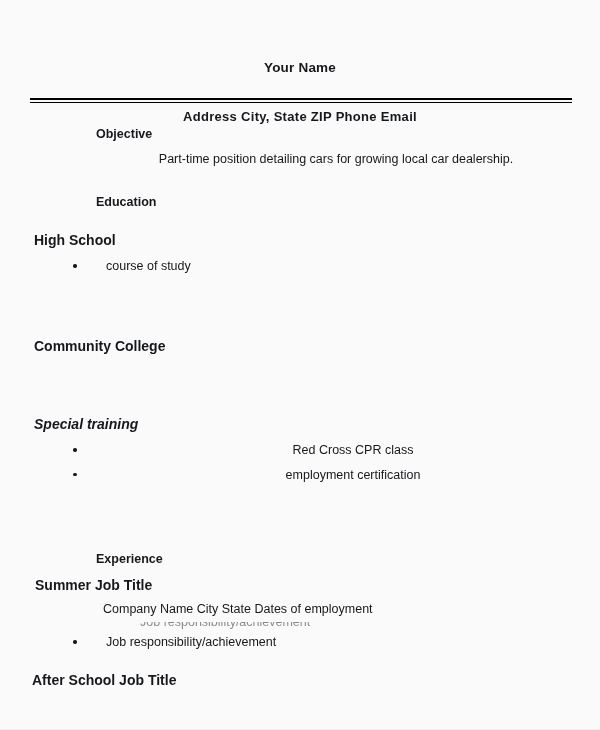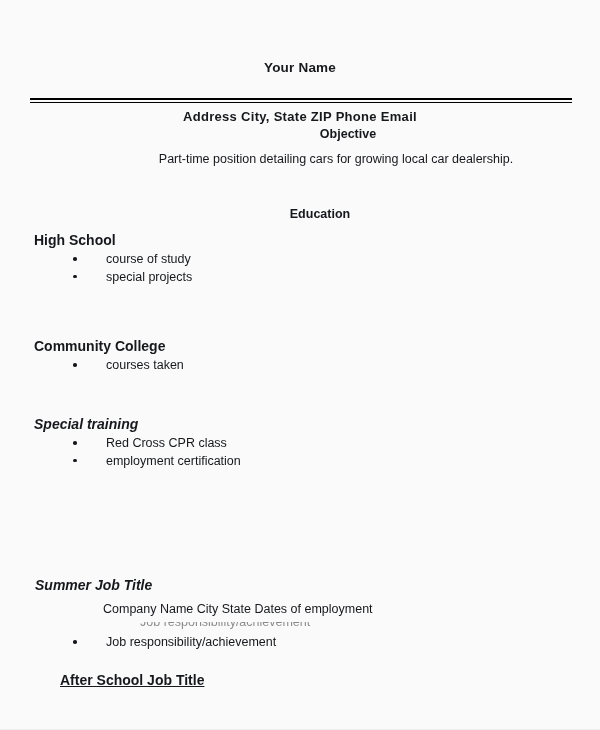--- a/index.html
+++ b/index.html
@@ -67,21 +67,20 @@
     top: 4px;
     width: 100%;
     height: 1px;
     background: #000000;
   }
 
   
   .section-heading {
     font-size: 12.5px;
     font-weight: bold;
-    text-align: center;
     line-height: 1;
     margin: 0;
     padding-left: 96px;   
   }
 
   .objective-text {
     font-size: 12.5px;
     font-weight: normal;
     text-align: center;
     line-height: 1;
@@ -101,49 +100,49 @@
   .bullet-list {
     list-style: none;
     margin: 0;
     padding: 0;
   }
   .bullet-item {
     position: relative;
     font-size: 12.5px;
     line-height: 1;
     padding-left: 106px;
-    margin-top: 5px;
+    margin-top: 12px;
   }
   .bullet-item .bullet-dot {
     position: absolute;
     left: 73px;
     top: 4px;
     width: 3.5px;
     height: 3.5px;
     background: #16181c;
     border-radius: 50%;
   }
 
   
   .row { position: absolute; left: 0; }
 
   .at-objective-head  { top: 128px; width: 600px; }
   .at-objective-body  { top: 153px; width: 576px; }
-  .at-education-head  { top: 208px; width: 544px; }
+  .at-education-head  { top: 196px; width: 544px; }
   .at-highschool      { top: 233px; left: 34px; }
   .at-hs-list         { top: 248px; width: 600px; }
   .at-college         { top: 339px; left: 34px; }
   .at-college-list    { top: 354px; width: 600px; }
   .at-training        { top: 417px; left: 34px; font-style: italic; }
-  .at-training-list   { top: 432px; width: 600px; }
+  .at-training-list   { top: 432px; width: 600px; text-align: center; }
   .at-experience-head { top: 553px; width: 600px; }
-  .at-summerjob       { top: 578px; left: 35px; font-style: italic; }
+  .at-summerjob       { top: 578px; left: 35px; }
   .at-company-line    { top: 603px; left: 103px; }
   .at-job-bullet      { top: 636px; width: 600px; }
-  .at-afterschool     { top: 673px; left: 60px; text-decoration: underline; }
+  .at-afterschool     { top: 673px; left: 32px; }
 
   .company-line {
     font-size: 12.5px;
     font-weight: normal;
     line-height: 1;
     white-space: nowrap;
     text-align: center;
   }
 
   
@@ -197,55 +196,46 @@
 
   <div class="row at-highschool">
     <div class="sub-heading">High School</div>
   </div>
   <div class="row at-hs-list">
     <ul class="bullet-list">
       <li class="bullet-item">
         <span class="bullet-dot"></span>
         <span>course of study</span>
       </li>
-      <li class="bullet-item">
-        <span class="bullet-dot"></span>
-        <span>special projects</span>
-      </li>
     </ul>
   </div>
 
   <div class="row at-college">
     <div class="sub-heading">Community College</div>
   </div>
-  <div class="row at-college-list">
-    <ul class="bullet-list">
-      <li class="bullet-item">
-        <span class="bullet-dot"></span>
-        <span>courses taken</span>
-      </li>
-    </ul>
-  </div>
 
   <div class="row at-training">
     <div class="sub-heading">Special training</div>
   </div>
   <div class="row at-training-list">
     <ul class="bullet-list">
       <li class="bullet-item">
         <span class="bullet-dot"></span>
         <span>Red Cross CPR class</span>
       </li>
       <li class="bullet-item">
         <span class="bullet-dot"></span>
         <span>employment certification</span>
       </li>
     </ul>
   </div>
 
+  <div class="row at-experience-head">
+    <div class="section-heading">Experience</div>
+  </div>
 
   <div class="row at-summerjob">
     <div class="sub-heading">Summer Job Title</div>
   </div>
 
   <div class="row at-company-line">
     <div class="company-line">Company Name   City   State   Dates of employment</div>
   </div>
 
   <div class="clipped-artifact">

